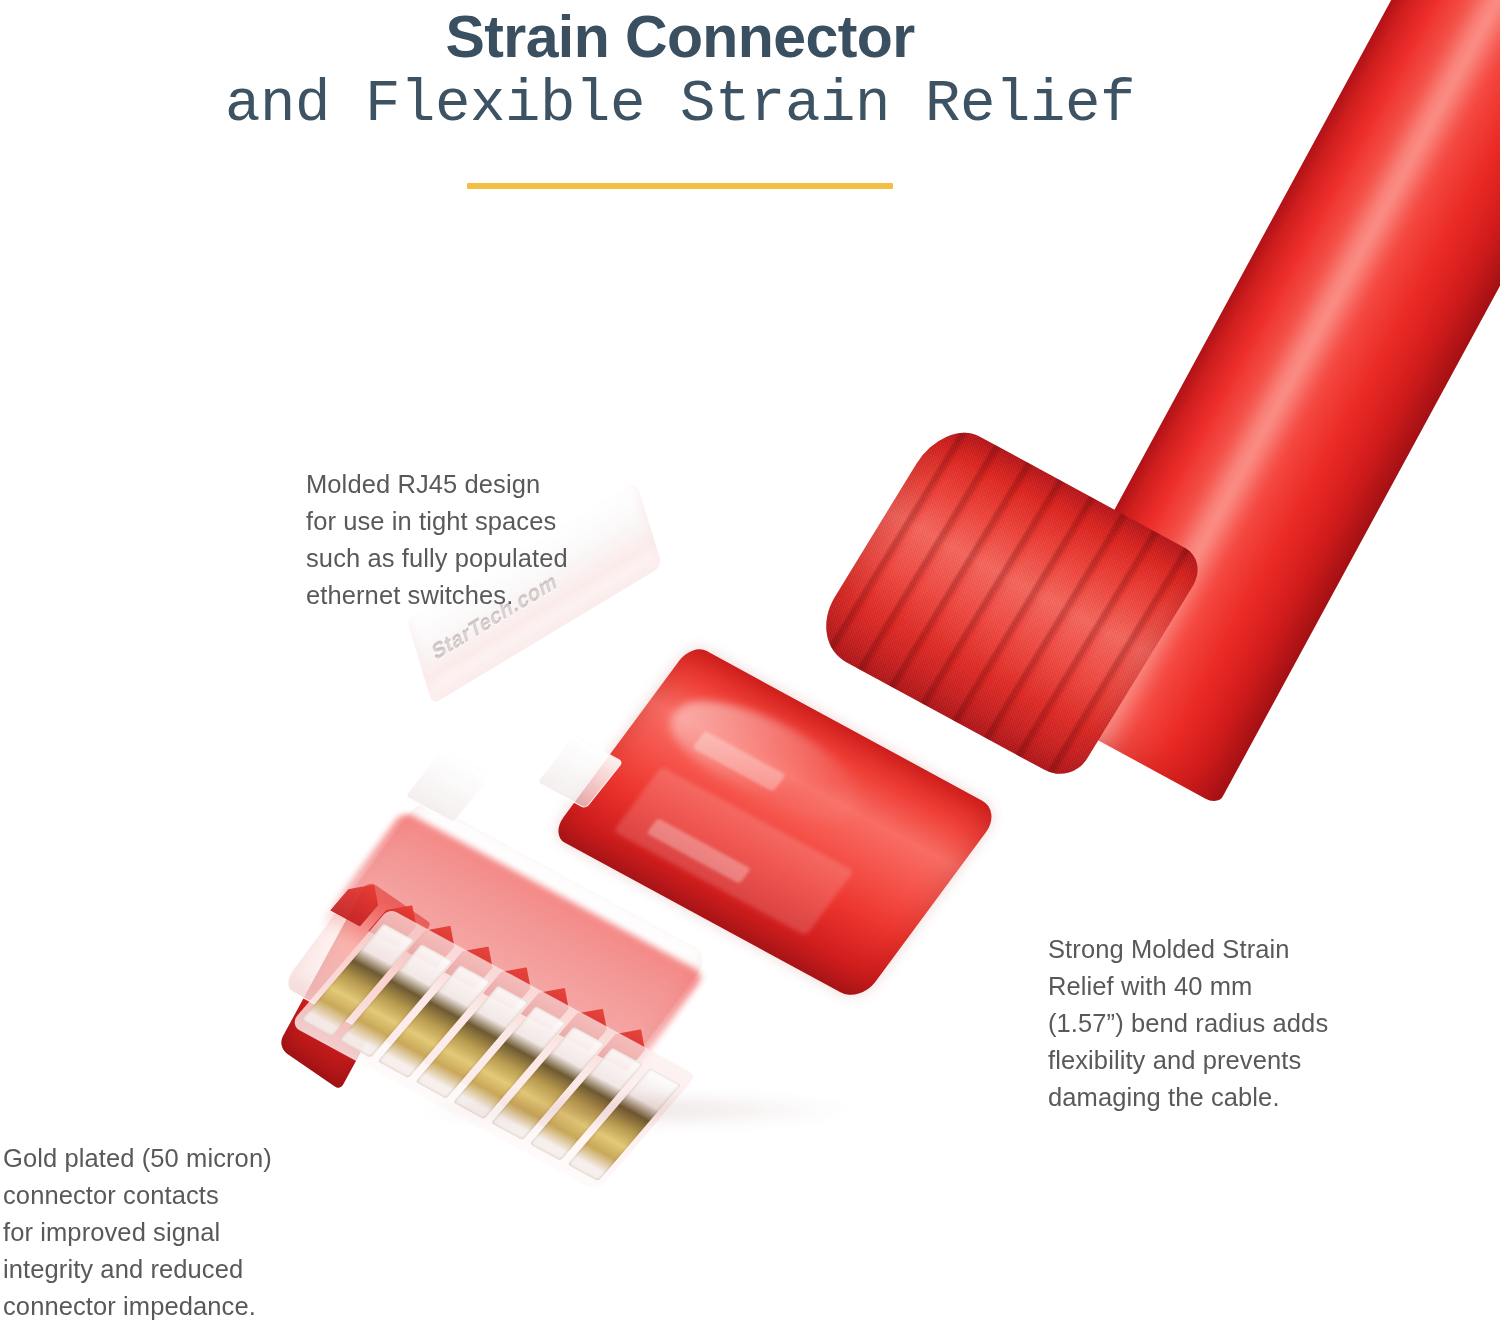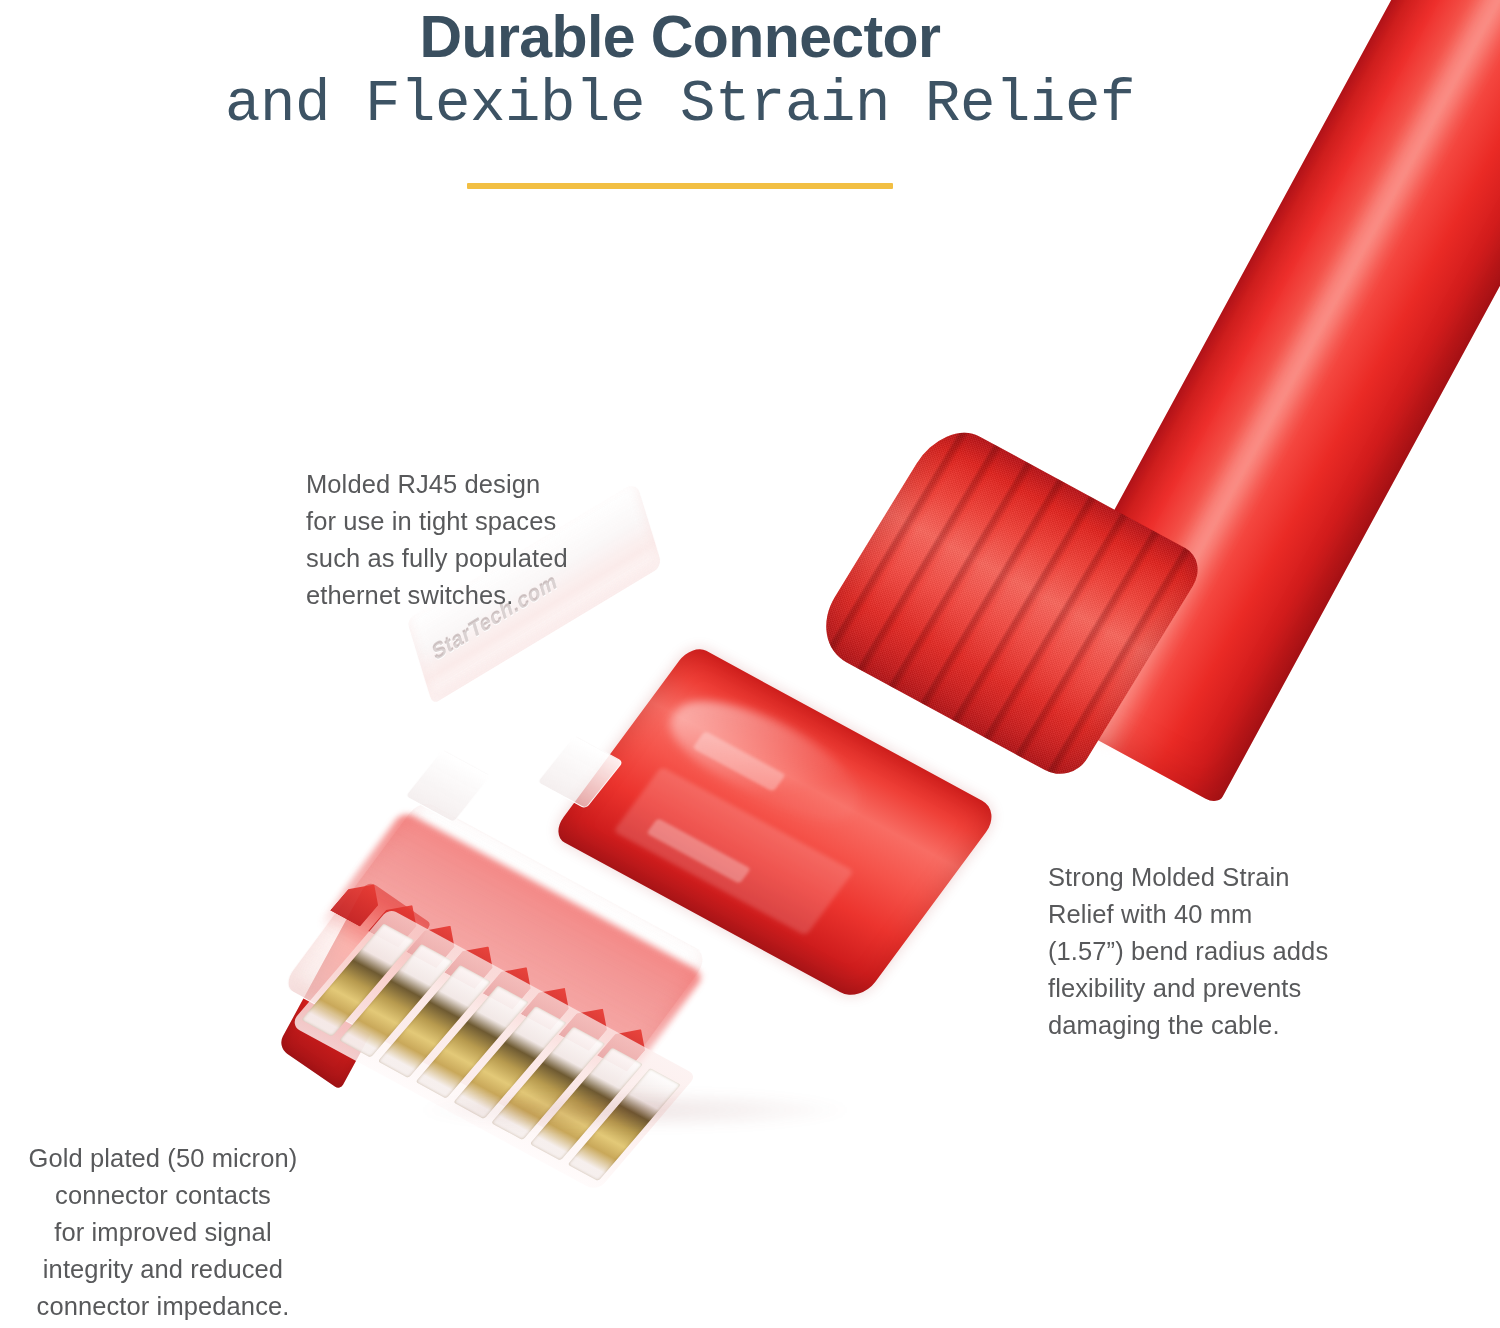--- a/index.html
+++ b/index.html
@@ -61,22 +61,22 @@
     position: absolute;
     color: #58595b;
     font-family: "Liberation Sans", sans-serif;
     font-size: 25.5px;
     font-weight: 300;
     line-height: 37px;
     letter-spacing: 0.1px;
     white-space: pre-line;
   }
   #callout-molded  { left: 306px; top: 466px;  width: 330px; }
-  #callout-strain  { left: 1048px; top: 859px; width: 340px; }
-  #callout-gold    { left: 3px;   top: 1140px; width: 320px; text-align: center; }
+  #callout-strain  { left: 1048px; top: 931px; width: 340px; }
+  #callout-gold    { left: 3px;   top: 1140px; width: 320px; }
 
   
   #photo {
     position: absolute;
     left: 0; top: 0;
     width: 1500px; height: 1328px;
     pointer-events: none;
   }
 
   
@@ -442,21 +442,21 @@
         <div class="contact"></div>
         <div class="contact"></div>
         <div class="contact"></div>
       </div>
     </div>
 
     <div class="drop-shadow"></div>
   </div>
 
   <div class="heading-block">
-    <div class="title-line1">Durable Connector</div>
+    <div class="title-line1">Strain Connector</div>
     <div class="title-line2">and Flexible Strain Relief</div>
   </div>
   <div class="title-rule"></div>
 
   <div class="callout" id="callout-molded">Molded RJ45 design
 for use in tight spaces
 such as fully populated
 ethernet switches.</div>
 
   <div class="callout" id="callout-strain">Strong Molded Strain

